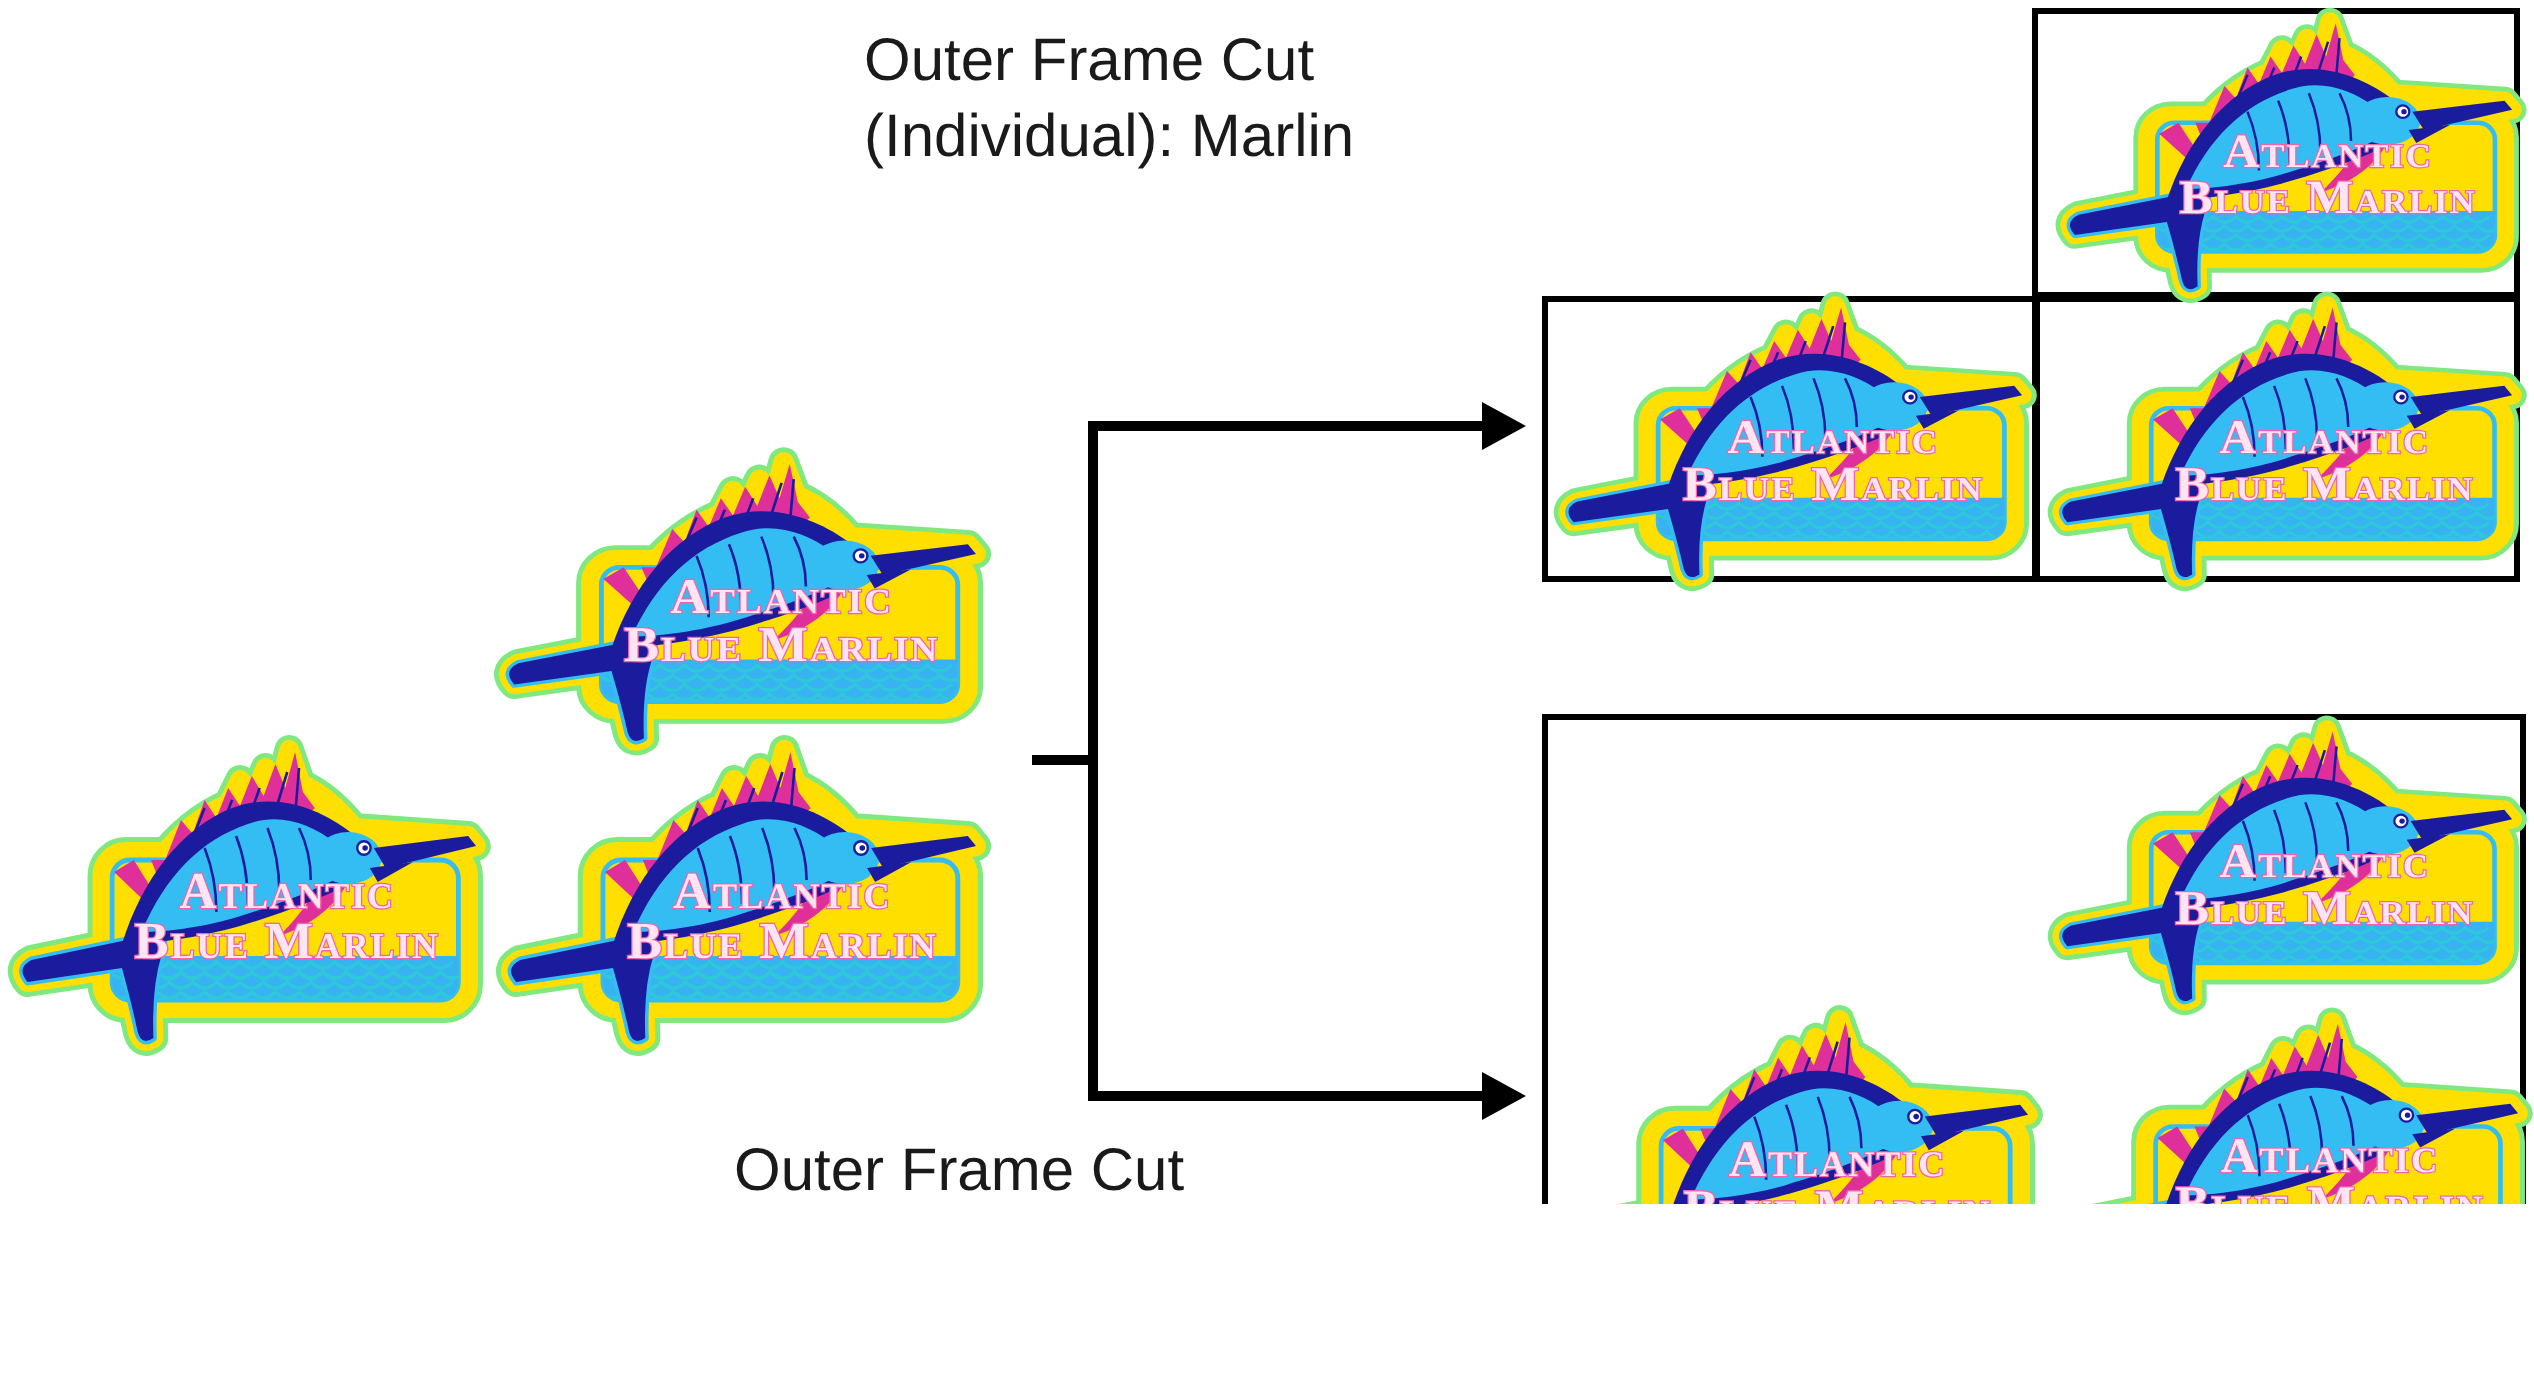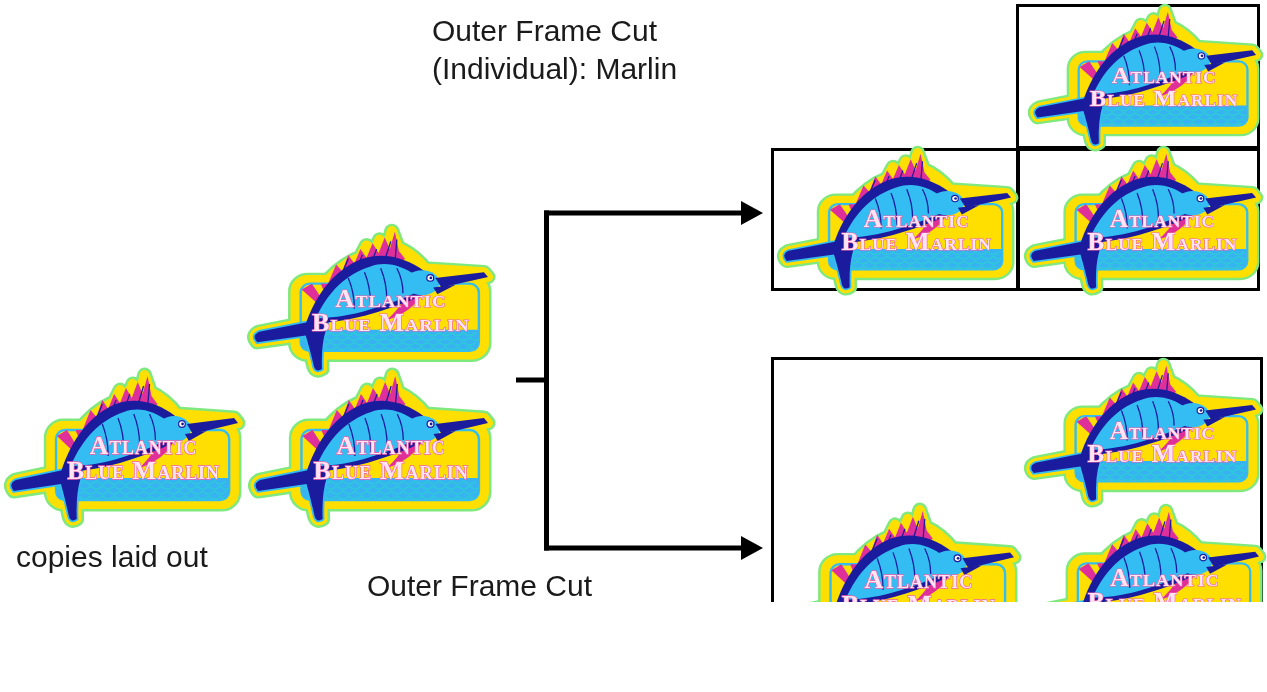--- a/index.html
+++ b/index.html
@@ -153,16 +153,15 @@
   </svg>
 
   <div class="caption" style="left:432px;top:12px">
     <div>Outer Frame Cut</div>
     <div>(Individual): Marlin</div>
   </div>
   <div class="caption" style="left:367px;top:567px">
     <div>Outer Frame Cut</div>
   </div>
   <div class="caption" style="left:16px;top:538px">
-    <div>copies laid out</div>
   </div>
 
 </div>
 
 </body></html>

